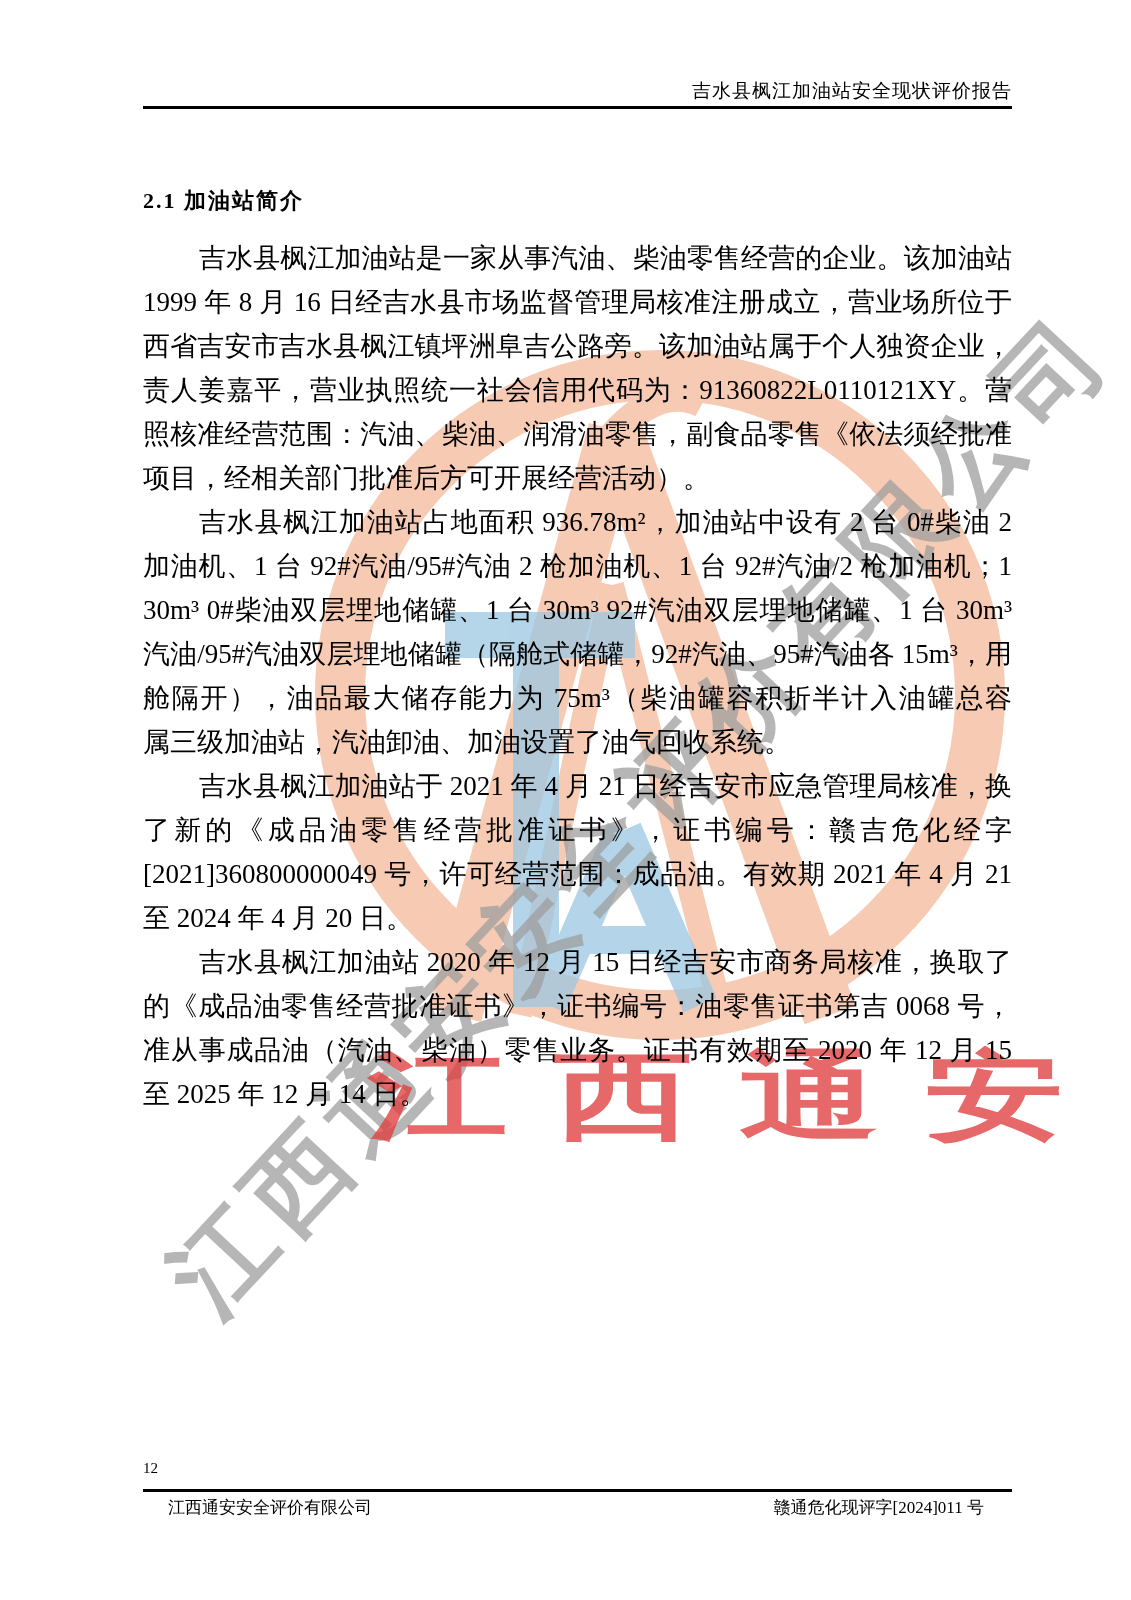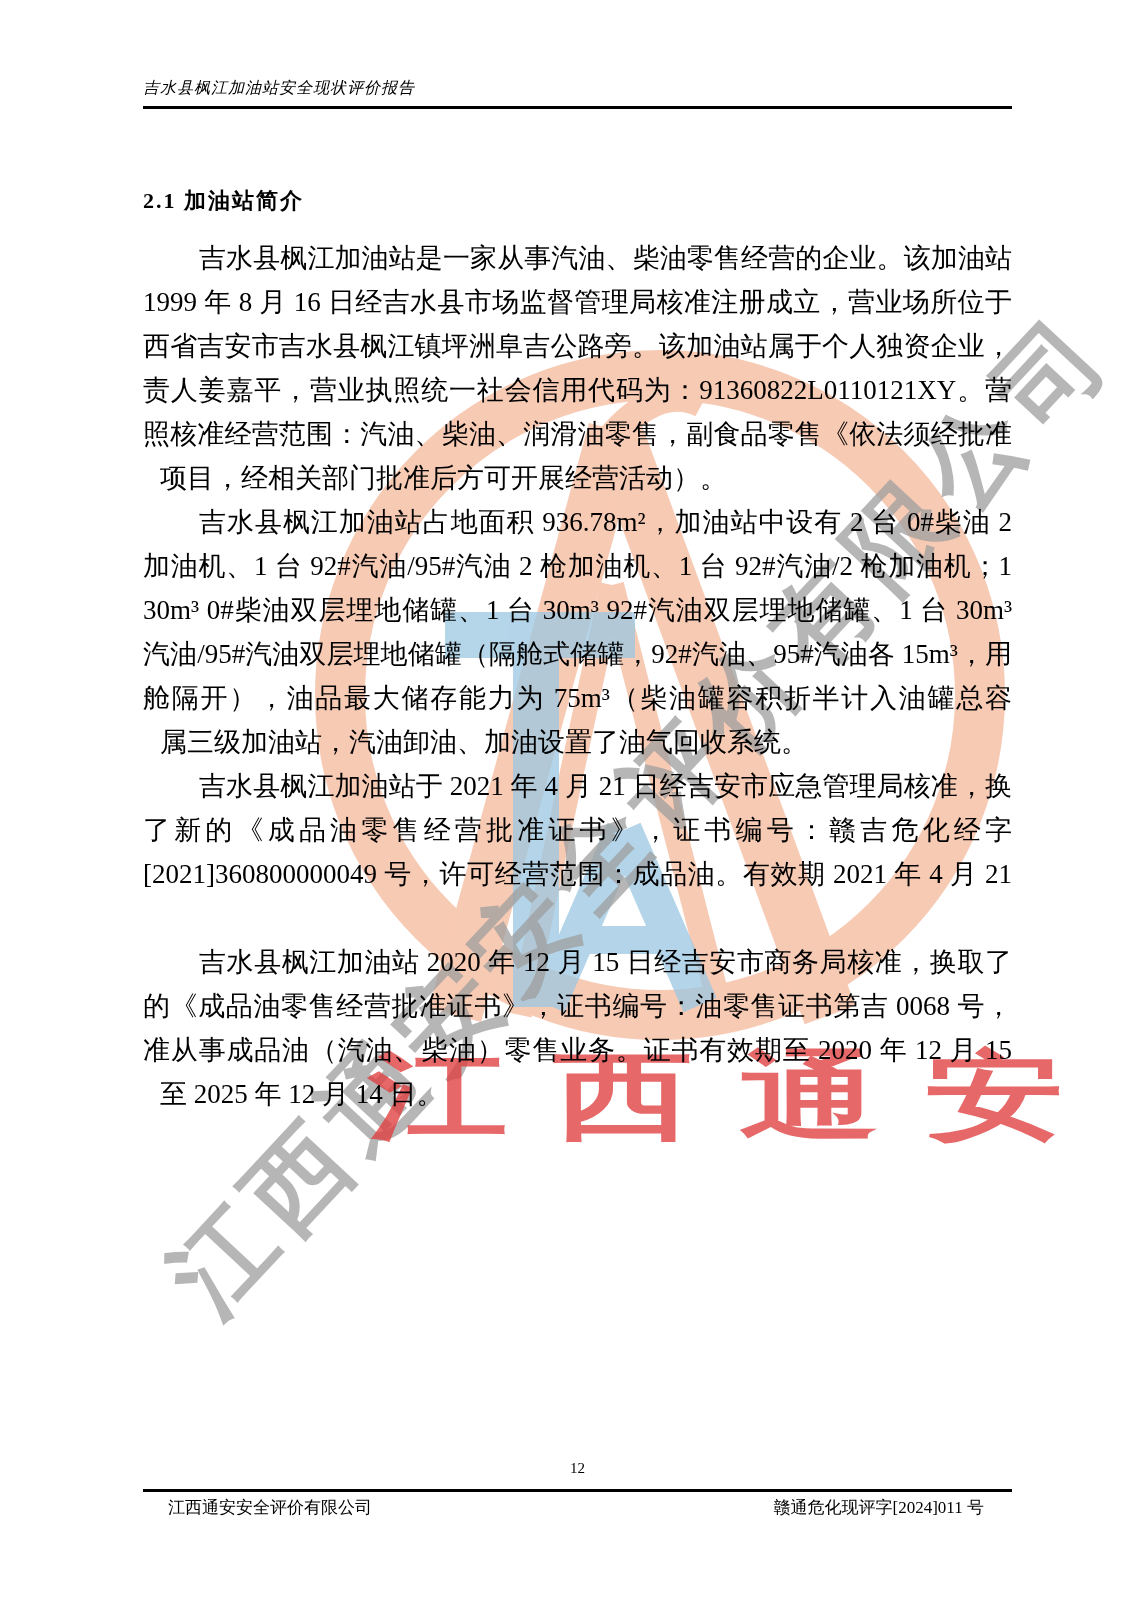--- a/index.html
+++ b/index.html
@@ -19,42 +19,42 @@
     transform:rotate(-47deg);transform-origin:0 0;
   }
   .wm-red{
     position:absolute;left:368px;top:1048px;z-index:1;
     font-family:"Liberation Sans","DejaVu Sans",sans-serif;
     font-weight:bold;font-size:96px;letter-spacing:32px;line-height:1;
     color:rgba(224,62,62,0.78);white-space:nowrap;
     transform:scaleX(1.45);transform-origin:left top;
   }
   .hdr-title{
-    left:143px;top:78px;width:869px;text-align:left;
-    font-size:16px;letter-spacing:1px;z-index:2;font-style:italic;
+    left:143px;top:78px;width:869px;text-align:right;
+    font-size:19px;letter-spacing:1px;z-index:2;
   }
   .hdr-rule{left:143px;top:106px;width:869px;height:3px;background:#000;z-index:2;}
   .doc-title{
     left:143px;top:128px;width:869px;text-align:center;
     font-family:"Liberation Sans","DejaVu Sans",sans-serif;
     font-weight:bold;font-size:30px;z-index:2;
   }
   .sec-head{
     left:143px;top:186px;width:869px;
     font-weight:bold;font-size:22px;letter-spacing:2px;z-index:2;
   }
   .para{left:143px;width:869px;z-index:2;}
   .line{
     height:44px;line-height:44px;font-size:27px;overflow:hidden;
     text-align:justify;text-align-last:justify;
   }
   .line.indent{padding-left:56px;}
-  .line.final{text-align-last:left;margin-left:17px;}
+  .line.final{text-align-last:left;}
   
-  .page-num{left:143px;top:1460px;width:869px;text-align:center;font-size:15px;z-index:2;}
+  .page-num{left:143px;top:1460px;width:869px;text-align:left;font-size:15px;z-index:2;}
   .ftr-rule{left:143px;top:1489px;width:869px;height:3px;background:#000;z-index:2;}
   .ftr-row{
     left:143px;top:1496px;width:869px;display:flex;
     justify-content:space-between;font-size:17px;z-index:2;
   }
   .ftr-row .l{padding-left:25px;}
   .ftr-row .r{padding-right:28px;}
 </style>
 </head>
 <body>
@@ -105,20 +105,21 @@
     <div class="line">30m³ 0#柴油双层埋地储罐、1 台 30m³ 92#汽油双层埋地储罐、1 台 30m³ 92#</div>
     <div class="line">汽油/95#汽油双层埋地储罐（隔舱式储罐，92#汽油、95#汽油各 15m³，用隔</div>
     <div class="line">舱隔开），油品最大储存能力为 75m³（柴油罐容积折半计入油罐总容积），</div>
     <div class="line final">属三级加油站，汽油卸油、加油设置了油气回收系统。</div>
   </div>
 
   <div class="abs para" style="top:764px">
     <div class="line indent">吉水县枫江加油站于 2021 年 4 月 21 日经吉安市应急管理局核准，换发</div>
     <div class="line">了新的《成品油零售经营批准证书》，证书编号：赣吉危化经字</div>
     <div class="line">[2021]360800000049 号，许可经营范围：成品油。有效期 2021 年 4 月 21 日</div>
+    <div class="line final">至 2024 年 4 月 20 日。</div>
   </div>
 
   <div class="abs para" style="top:940px">
     <div class="line indent">吉水县枫江加油站 2020 年 12 月 15 日经吉安市商务局核准，换取了新</div>
     <div class="line">的《成品油零售经营批准证书》，证书编号：油零售证书第吉 0068 号，批</div>
     <div class="line">准从事成品油（汽油、柴油）零售业务。证书有效期至 2020 年 12 月 15 日</div>
     <div class="line final">至 2025 年 12 月 14 日。</div>
   </div>
 
   <div class="abs page-num">12</div>

